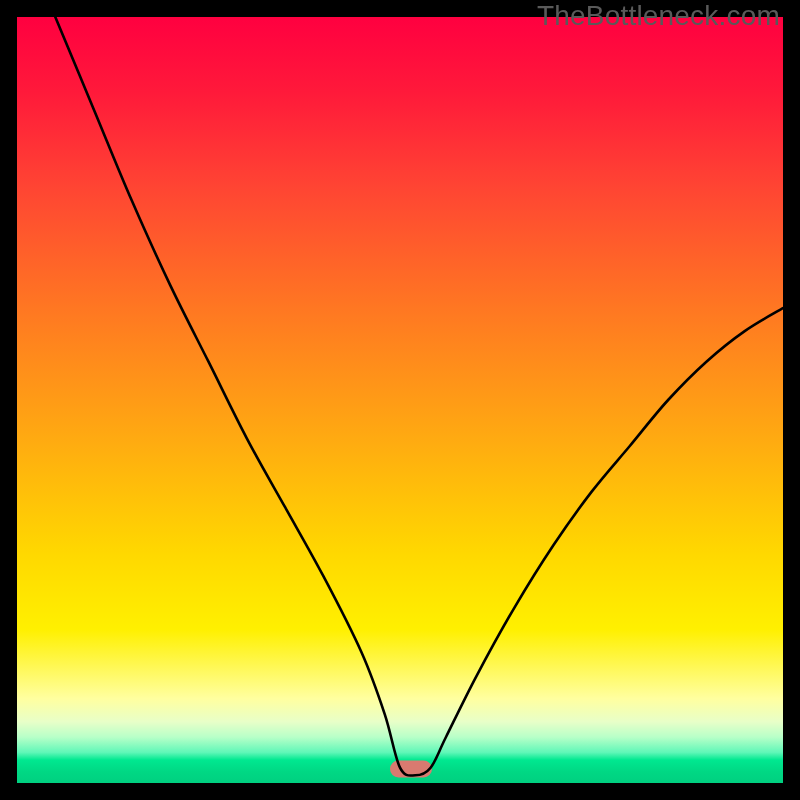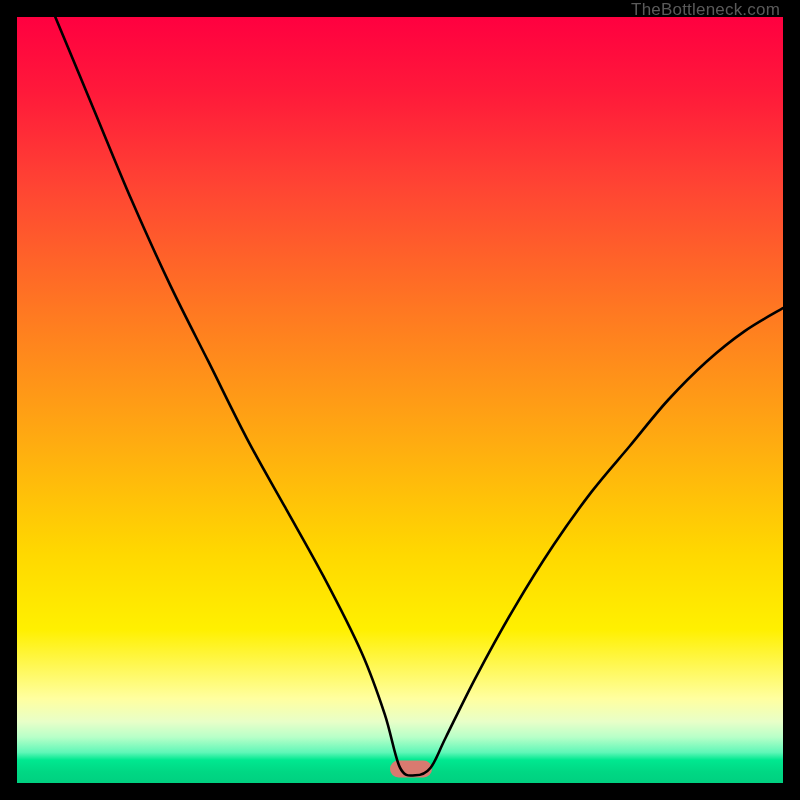--- a/index.html
+++ b/index.html
@@ -59,21 +59,21 @@
     position: absolute;
     inset: 0;
     width: 766px;
     height: 766px;
   }
   .watermark {
     position: absolute;
     top: 0px;
     right: 20px;
     color: #5a5a5a;
-    font-size: 17px;
+    font-size: 28px;
     letter-spacing: 0.2px;
     user-select: none;
   }
 </style>
 </head>
 <body>
 
 <div class="frame">
   <div class="plot-area">
     <div class="gradient-bg"></div>

